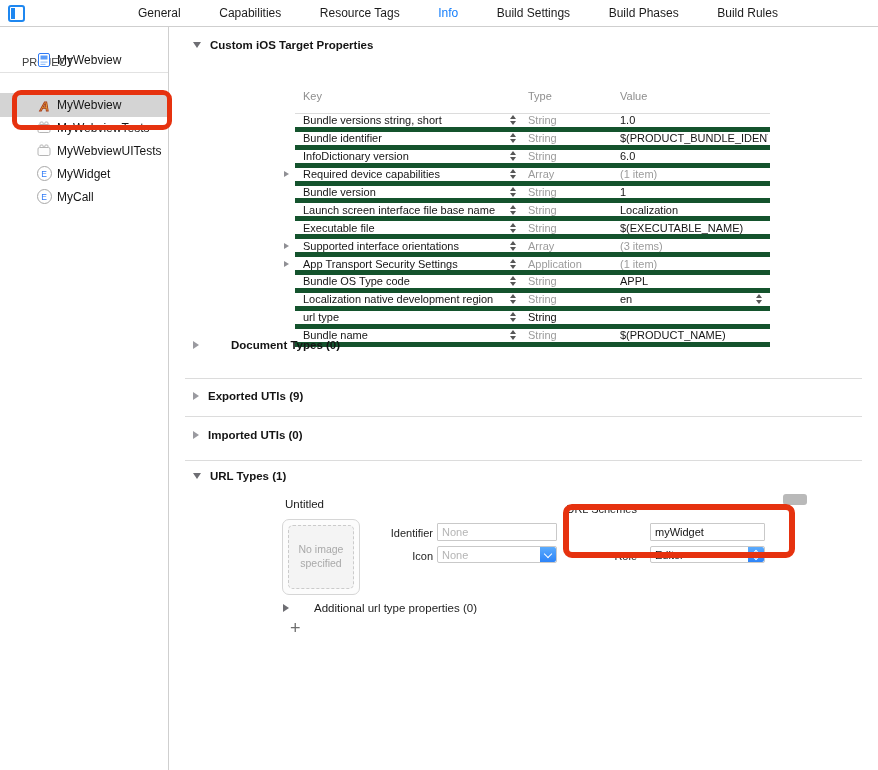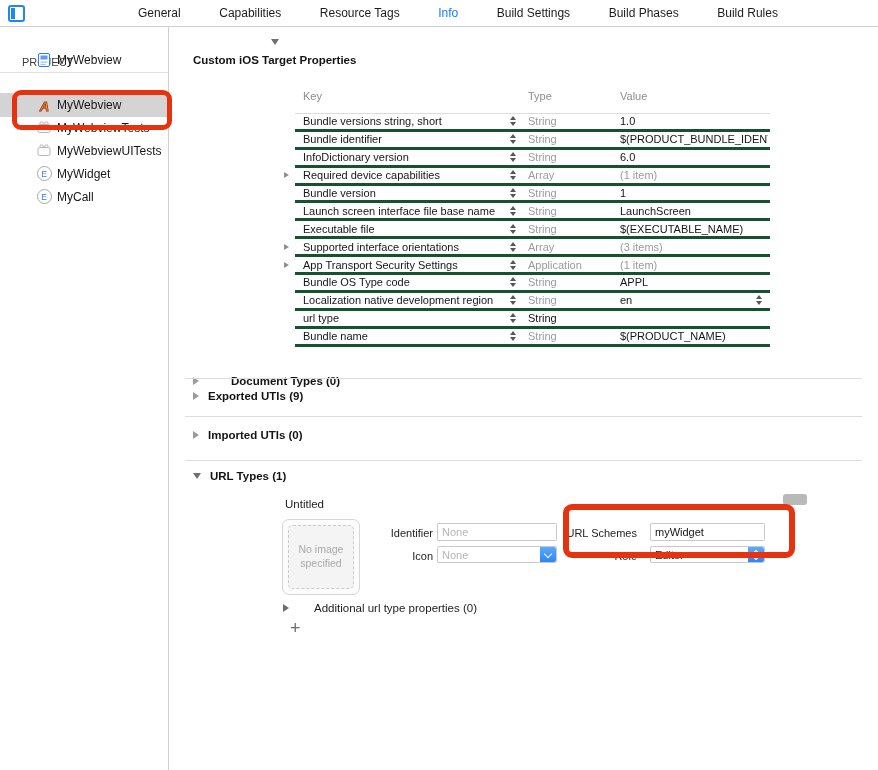--- a/index.html
+++ b/index.html
@@ -21,28 +21,28 @@
   .side-item{position:absolute;left:0;right:0;height:23px;display:flex;align-items:center;font-size:12px;color:#161616;}
   .side-item .icon-slot{position:absolute;left:36px;width:16px;height:16px;display:flex;align-items:center;justify-content:center;}
   .side-item .lbl{position:absolute;left:57px;white-space:nowrap;}
   .side-item.selected{background:#d4d4d4;}
   .side-divider{position:absolute;left:0;right:0;border-top:1px solid #e2e2e2;}
   .ext-circle{width:13px;height:13px;border:1px solid #a8a8a8;border-radius:50%;display:flex;align-items:center;justify-content:center;font-size:8.5px;color:#2f7bf6;background:#fff;}
   
   .red-box{position:absolute;border:5px solid #e6320f;border-radius:9px;z-index:5;pointer-events:none;background:transparent;}
   
   .main{position:absolute;left:169px;top:27px;width:709px;height:743px;}
-  .props-title{position:absolute;left:24px;top:12px;display:flex;align-items:center;gap:9px;font-size:11.5px;font-weight:bold;color:#141414;flex-direction:column;}
+  .props-title{position:absolute;left:24px;top:12px;display:flex;align-items:center;gap:9px;font-size:11.5px;font-weight:bold;color:#141414;}
   .tri-down{width:0;height:0;border-left:4.5px solid transparent;border-right:4.5px solid transparent;border-top:6px solid #6e6e73;}
   .tri-right{width:0;height:0;border-top:4.5px solid transparent;border-bottom:4.5px solid transparent;border-left:6px solid #9a9aa0;}
   .cols{position:absolute;top:63px;left:126px;width:475px;font-size:11px;color:#8e8e8e;}
   .cols span{position:absolute;top:0;}
   .col-key{left:8px;} .col-type{left:233px;} .col-value{left:325px;}
   .ptable{position:absolute;left:126px;top:86px;width:475px;border-top:1px solid #dcdcdc;}
-  .trow{position:relative;height:17.9px;box-sizing:border-box;border-bottom:3px solid #14532d;font-size:11px;}
+  .trow{position:relative;height:17.9px;box-sizing:border-box;border-bottom:5px solid #14532d;font-size:11px;}
   .trow span{top:50%;transform:translateY(-50%);}
   .kcell{position:absolute;left:8px;width:205px;white-space:nowrap;overflow:hidden;color:#161616;}
   .tcell{position:absolute;left:233px;color:#9b9b9b;}
   .tcell.dark{color:#111;}
   .vcell{position:absolute;left:325px;width:148px;white-space:nowrap;overflow:hidden;color:#161616;}
   .vcell.muted{color:#9b9b9b;}
   .row-tri{position:absolute;left:-11px;width:0;height:0;border-top:3.5px solid transparent;border-bottom:3.5px solid transparent;border-left:5px solid #8f8f94;}
   .stepper{position:absolute;left:215px;display:flex;flex-direction:column;align-items:center;gap:2px;transform:translateY(-50%);}
   .stepper i{display:block;width:0;height:0;}
   .stepper .su{border-left:3px solid transparent;border-right:3px solid transparent;border-bottom:4px solid #565656;}
@@ -51,21 +51,21 @@
   
   .section-row{position:absolute;left:24px;display:flex;align-items:center;gap:9px;font-size:11.5px;font-weight:bold;color:#141414;}
   .hline{position:absolute;left:16px;width:677px;border-top:1px solid #dcdcdc;}
   
   .untitled{position:absolute;left:116px;top:471px;font-size:11.5px;color:#1c1c1c;}
   .image-well{position:absolute;left:113px;top:492px;width:78px;height:76px;border:1px solid #d6d6d6;border-radius:7px;background:#fcfcfc;box-sizing:border-box;}
   .image-well-inner{position:absolute;left:5px;top:5px;right:5px;bottom:5px;border:1.5px dashed #cbcbcb;border-radius:5px;display:flex;align-items:center;justify-content:center;text-align:center;color:#a9a9a9;font-size:10.5px;line-height:1.3;background:#f4f4f4;}
   .fld-label{position:absolute;font-size:11px;color:#232323;text-align:right;white-space:nowrap;}
   .lbl-identifier{left:180px;width:84px;top:500px;}
   .lbl-icon{left:180px;width:84px;top:523px;}
-  .lbl-schemes{left:364px;width:104px;top:500px;text-align:right;}
+  .lbl-schemes{left:364px;width:104px;top:476px;text-align:right;}
   .lbl-role{left:364px;width:104px;top:523px;}
   .txt-input{position:absolute;height:18px;border:1px solid #c9c9c9;border-radius:1px;font-size:11px;font-family:"Liberation Sans",sans-serif;padding:0 4px;box-sizing:border-box;color:#141414;background:#fff;outline:none;}
   .txt-input::placeholder{color:#b5b5b5;}
   .in-identifier{left:268px;top:496px;width:120px;}
   .in-schemes{left:481px;top:496px;width:115px;}
   .dropdown{position:absolute;height:17px;border:1px solid #c9c9c9;background:#fff;box-sizing:border-box;display:flex;align-items:center;overflow:hidden;border-radius:2px;}
   .dd-icon{left:268px;top:519px;width:120px;}
   .dd-role{left:481px;top:519px;width:115px;}
   .dd-text{flex:1;font-size:11px;padding-left:4px;color:#141414;white-space:nowrap;overflow:hidden;}
   .dd-text.muted{color:#b5b5b5;}
@@ -221,21 +221,21 @@
         <span class="tcell">String</span>
         <span class="vcell">1</span>
       </div>
       <div class="trow">
         <span class="kcell">Launch screen interface file base name</span>
         <span class="stepper">
           <i class="su"></i>
           <i class="sd"></i>
         </span>
         <span class="tcell">String</span>
-        <span class="vcell">LaunchScreen</span>
+        <span class="vcell">Localization</span>
       </div>
       <div class="trow">
         <span class="kcell">Executable file</span>
         <span class="stepper">
           <i class="su"></i>
           <i class="sd"></i>
         </span>
         <span class="tcell">String</span>
         <span class="vcell">$(EXECUTABLE_NAME)</span>
       </div>
@@ -294,21 +294,21 @@
         <span class="kcell">Bundle name</span>
         <span class="stepper">
           <i class="su"></i>
           <i class="sd"></i>
         </span>
         <span class="tcell">String</span>
         <span class="vcell">$(PRODUCT_NAME)</span>
       </div>
     </div>
 
-  <div class="section-row" style="top:348px;gap:32px;">
+  <div class="section-row" style="top:312px;gap:32px;">
     <span class="tri-right"></span>
     <span>Document Types (0)</span>
   </div>
   <div class="hline" style="top:351px;"></div>
 
   <div class="section-row" style="top:363px;">
     <span class="tri-right"></span>
     <span>Exported UTIs (9)</span>
   </div>
   <div class="hline" style="top:389px;"></div>

